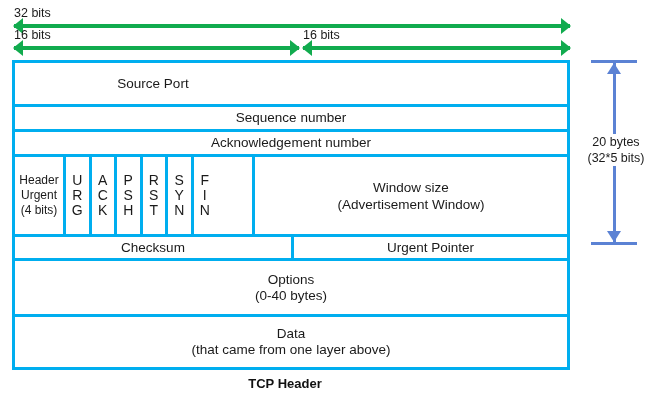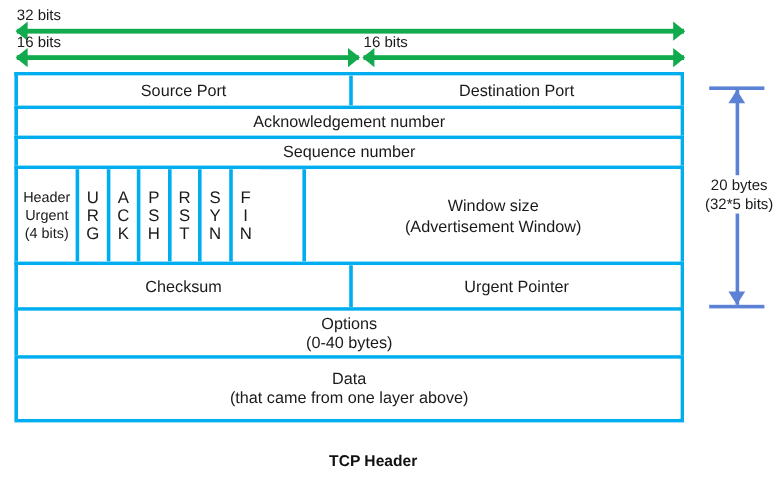--- a/index.html
+++ b/index.html
@@ -68,47 +68,47 @@
     align-items: center;
     justify-content: center;
     text-align: center;
     font-size: 13.5px;
     line-height: 16px;
     background: #ffffff;
     overflow: hidden;
   }
   .pcell + .pcell { border-left: 3px solid #00aeef; }
 
-  .r-ports   { height: 28px; }
+  .r-ports   { height: 44px; }
   .r-seq     { height: 25px; }
   .r-ack     { height: 25px; }
   .r-flags   { height: 80px; }
-  .r-check   { height: 38px; }
-  .r-options { height: 40px; }
+  .r-check   { height: 24px; }
+  .r-options { height: 56px; }
   .r-data    { height: 56px; }
 
   .half { width: 50%; }
   .full { width: 100%; }
 
   
   .c-hlen     { width: 48px; font-size: 12px; line-height: 15px; }
   .c-reserved { width: 61px; font-size: 10.5px; line-height: 14px; }
   .c-flag {
     width: 25.5px;
     font-size: 14px;
     line-height: 15px;
     letter-spacing: 0;
   }
   .c-flag .fl { display: block; }
   .c-window   { flex: 1 1 auto; font-size: 13.5px; line-height: 17px; margin-left: 36px; }
 
   .sub { display: block; }
 
   
-  #measure { position: absolute; left: 585px; top: 72px; width: 62px; height: 211px; }
+  #measure { position: absolute; left: 585px; top: 60px; width: 62px; height: 211px; }
   .m-cap {
     position: absolute;
     left: 6px;
     width: 46px;
     height: 3px;
     background: #5b82d4;
   }
   .m-cap.top { top: 0px; }
   .m-cap.bot { top: 182px; }
   .m-line {
@@ -143,21 +143,20 @@
   
   #caption {
     position: absolute;
     left: 0;
     top: 376px;
     width: 570px;
     text-align: center;
     font-size: 13px;
     font-weight: bold;
     color: #111111;
-    padding-left: 26px;
   }
 </style>
 </head>
 <body>
 
 <div class="arrow-row" style="left:14px; top:8px; width:556px;">
   <span class="arrow-label">32 bits</span>
   <span class="arrow-line"></span>
   <span class="arrow-head left"></span>
   <span class="arrow-head right"></span>
@@ -174,29 +173,28 @@
   <span class="arrow-label">16 bits</span>
   <span class="arrow-line"></span>
   <span class="arrow-head left"></span>
   <span class="arrow-head right"></span>
 </div>
 
 <div id="packet">
 
   <div class="prow r-ports">
     <div class="pcell half">Source Port</div>
-    <div class="pcell half">Destination Port</div>
+  </div>
+
+  <div class="prow r-seq">
+    <div class="pcell full">Sequence number</div>
   </div>
 
   <div class="prow r-ack">
     <div class="pcell full">Acknowledgement number</div>
-  </div>
-
-  <div class="prow r-seq">
-    <div class="pcell full">Sequence number</div>
   </div>
 
   <div class="prow r-flags">
     <div class="pcell c-hlen">
       <span class="sub">Header</span>
       <span class="sub">Urgent</span>
       <span class="sub">(4 bits)</span>
     </div>
 
     <div class="pcell c-flag">

